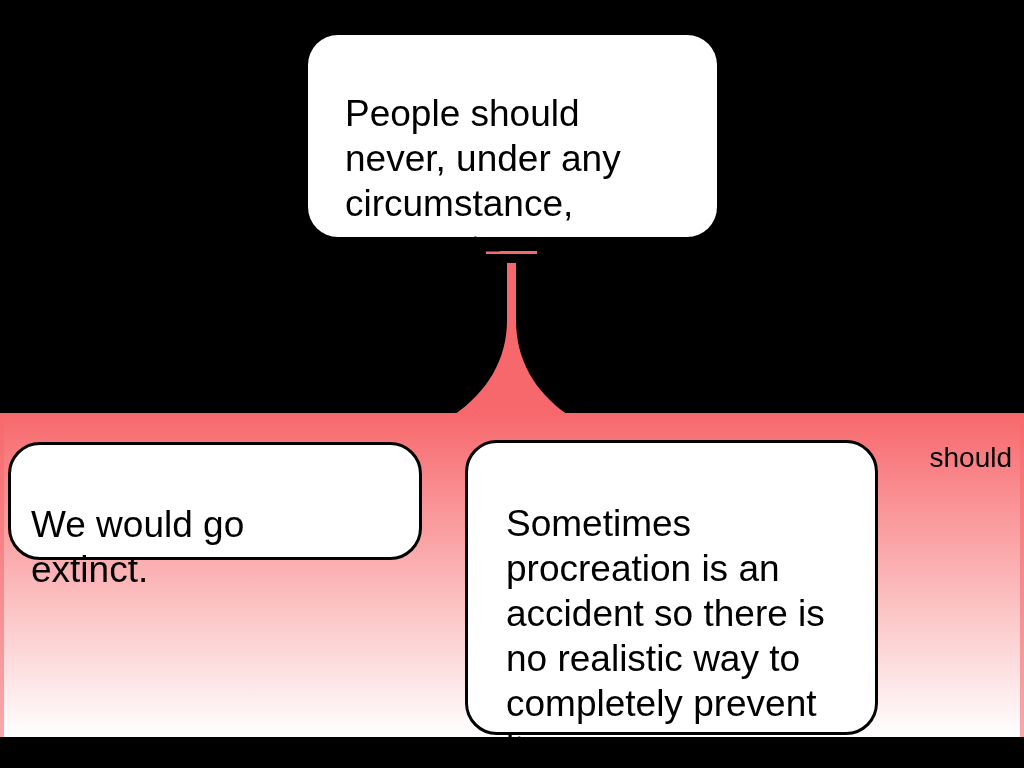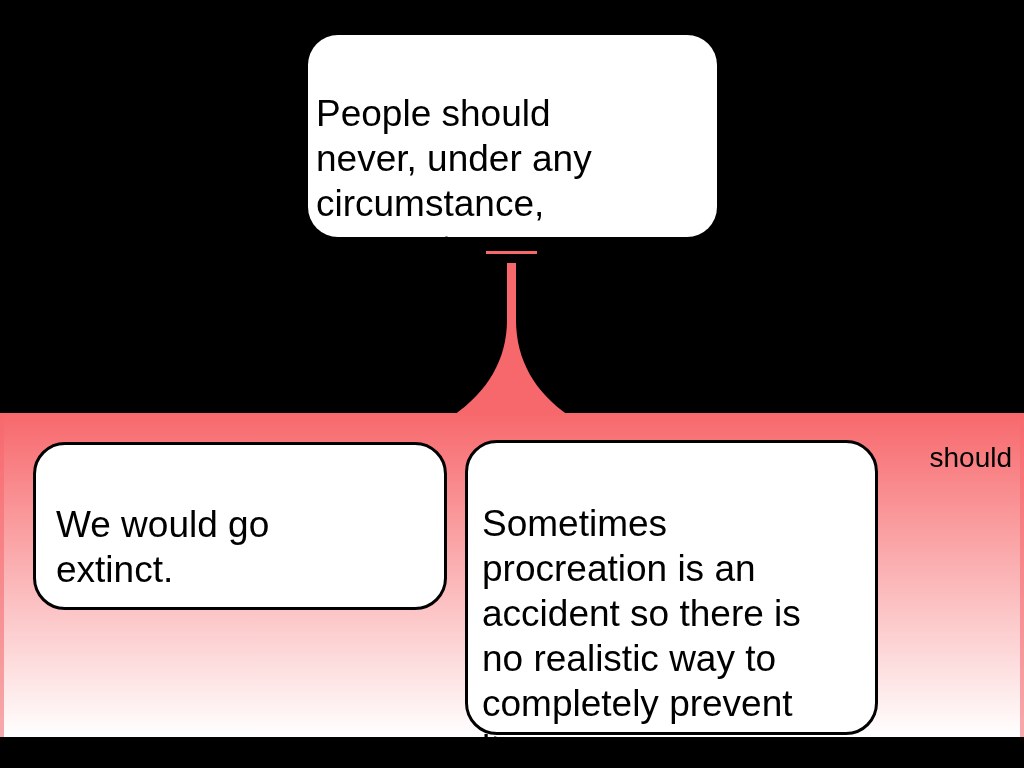--- a/index.html
+++ b/index.html
@@ -27,36 +27,36 @@
     box-sizing: border-box;
     font-size: 37px;
     line-height: 45px;
     white-space: pre-line;
     color: #000000;
   }
   .claim-node {
     left: 308px; top: 35px;
     width: 409px; height: 202px;
     border-radius: 30px;
-    padding: 11px 8px;
+    padding: 11px 37px;
     border: none;
   }
   .objection-node {
     border: 3px solid #000000;
     border-radius: 32px;
   }
   .objection-1 {
-    left: 33px; top: 442px;
-    width: 414px; height: 168px;
+    left: 8px; top: 442px;
+    width: 414px; height: 118px;
     padding: 12px 20px;
   }
   .objection-2 {
     left: 465px; top: 440px;
     width: 413px; height: 295px;
-    padding: 13px 14px;
+    padding: 13px 38px;
   }
   
   .edge-stub {
     position: absolute;
     left: 486px; top: 251px;
     width: 51px; height: 3px;
     background: #f7686c;
   }
   .edge-funnel {
     position: absolute;

